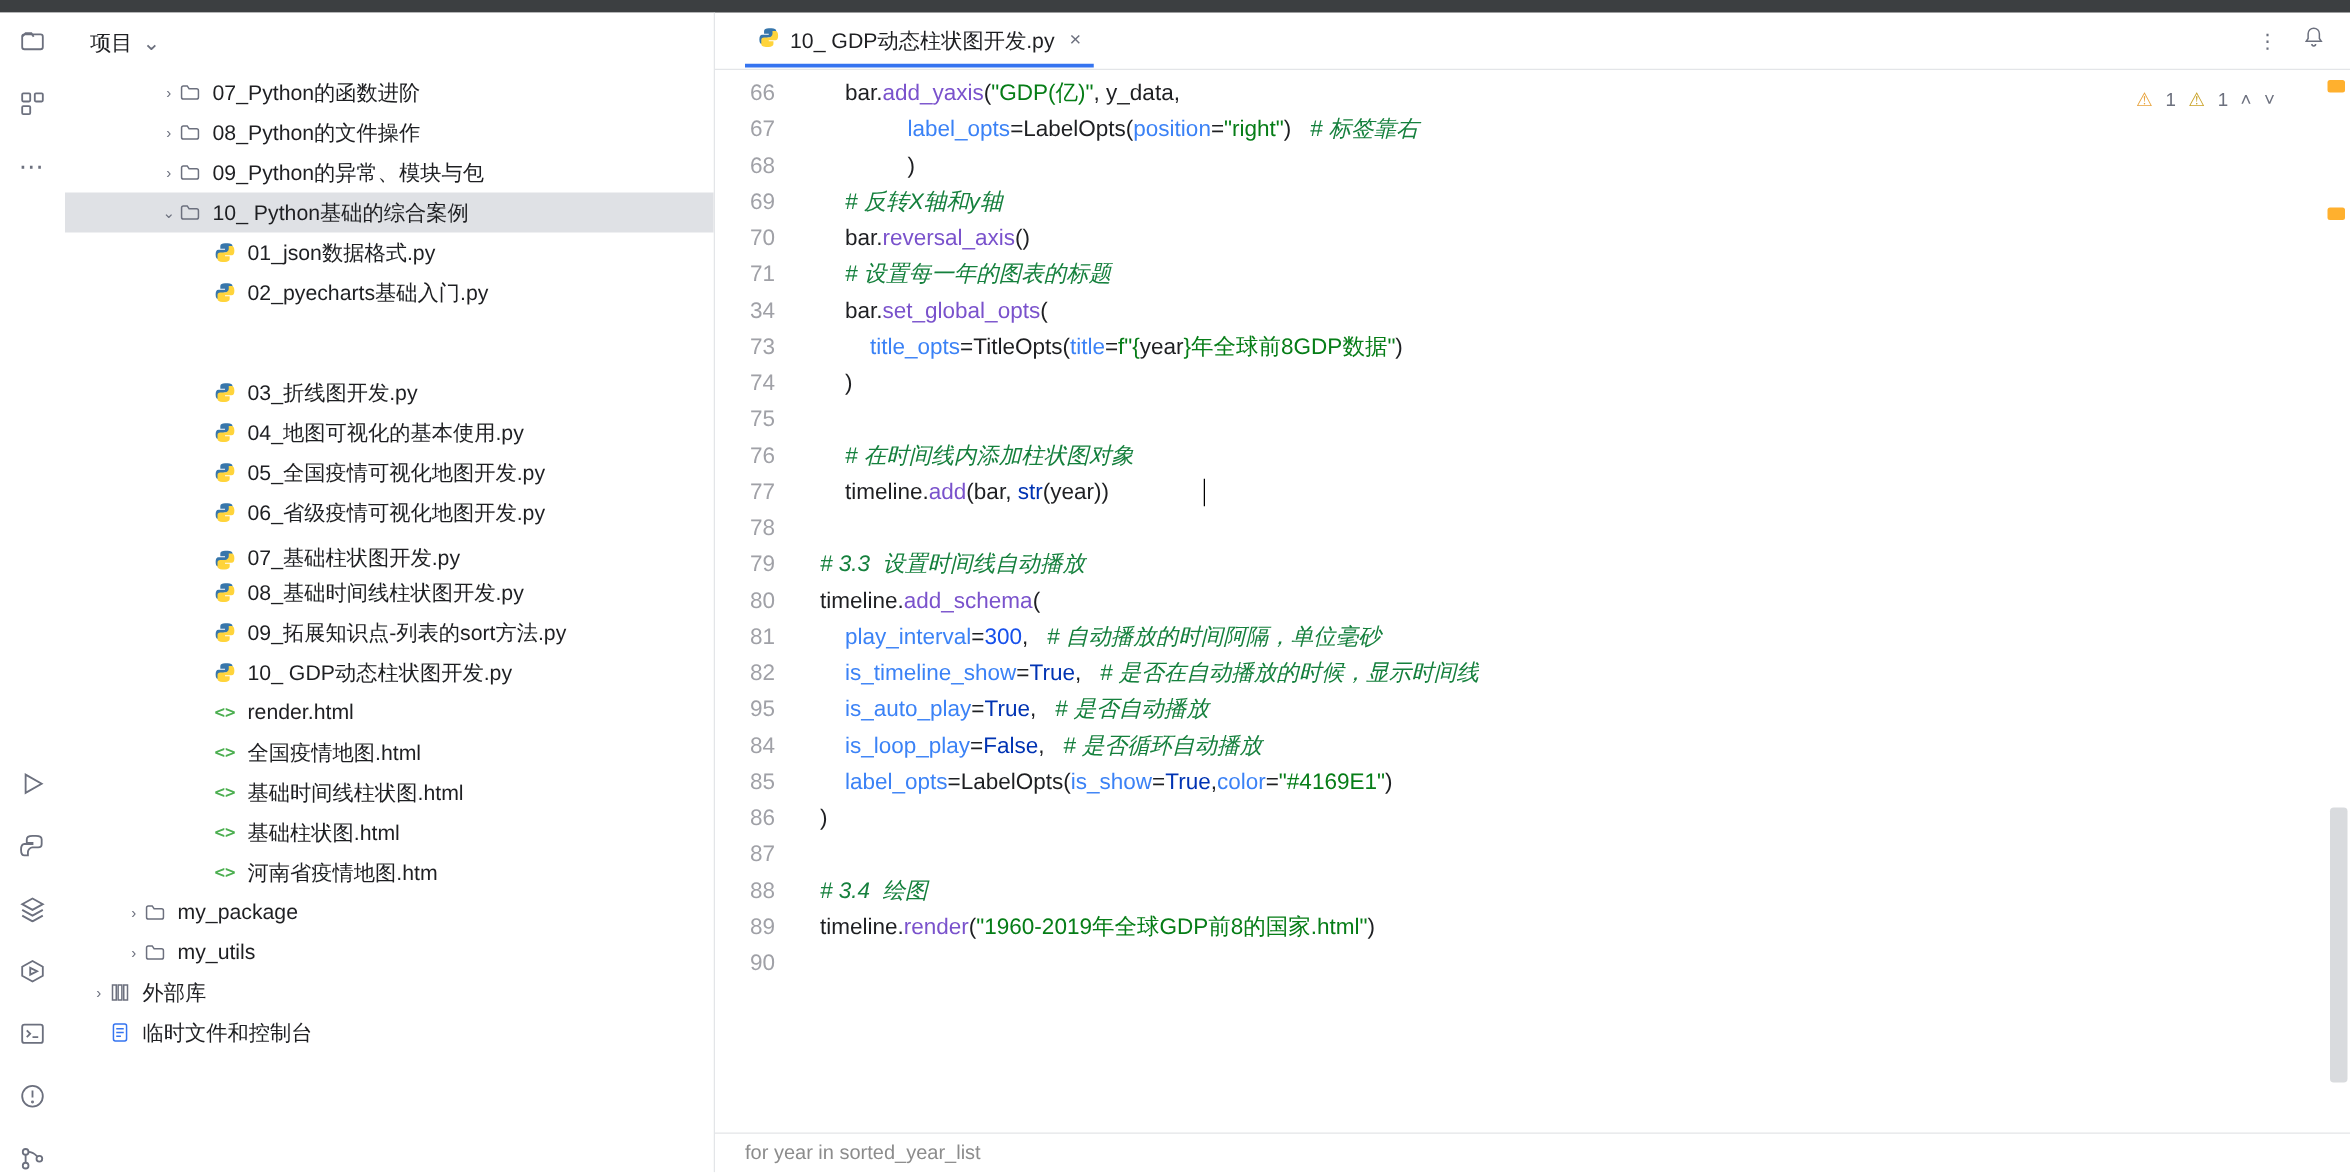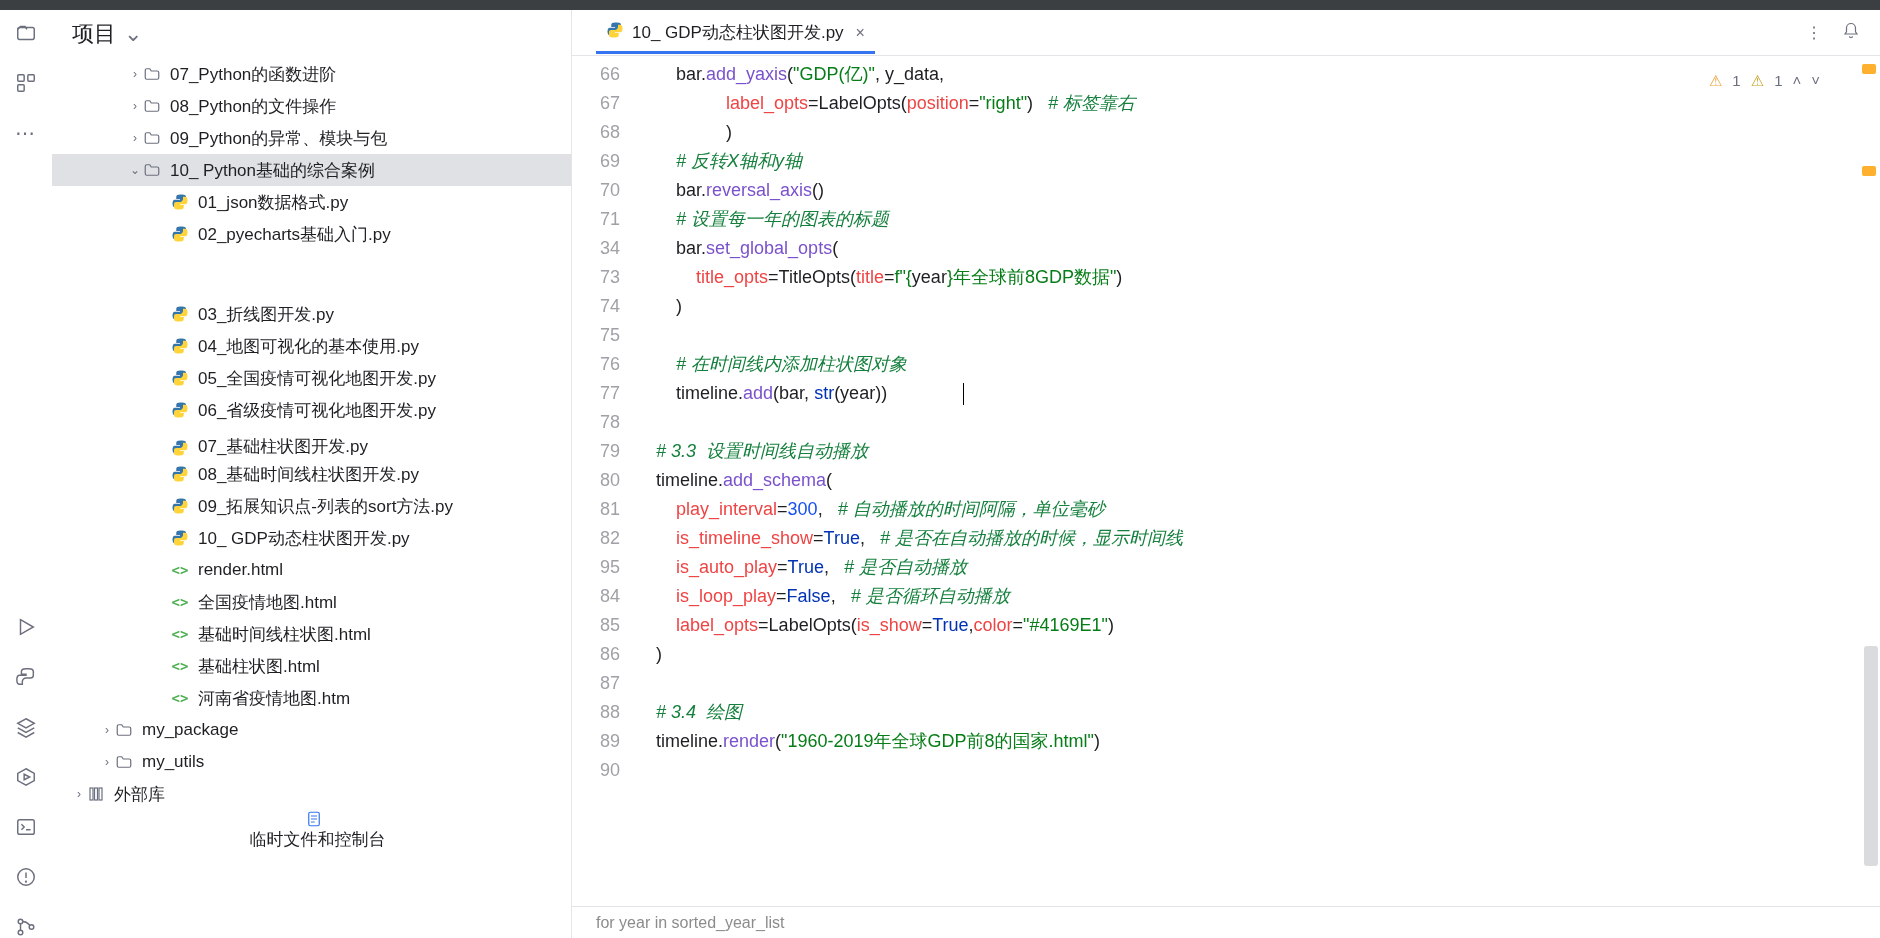--- a/index.html
+++ b/index.html
@@ -8,21 +8,21 @@
 .main { display:flex; flex:1; overflow:hidden; }
 
 
 .leftbar { width:52px; background:#fff; border-right:0; display:flex; flex-direction:column; align-items:center; padding-top:12px; gap:28px; }
 .leftbar .ico { width:22px; height:22px; color:#6c707e; cursor:pointer; display:flex; align-items:center; justify-content:center; }
 .leftbar .ico svg { width:100%; height:100%; }
 .leftbar .spacer { flex:1; }
 
 
 .sidebar { width:520px; background:#fff; border-right:1px solid #e3e5e8; display:flex; flex-direction:column; }
-.sidehead { height:48px; display:flex; align-items:center; padding:0 20px; font-size:22px; color:#1e1f22; }
+.sidehead { height:48px; display:flex; align-items:center; padding:0 20px; font-size:17px; color:#1e1f22; }
 .sidehead .chev { margin-left:8px; color:#6c707e; }
 .tree { flex:1; overflow:auto; font-size:17px; color:#1e1f22; }
 .tree .row { display:flex; align-items:center; height:32px; padding-right:8px; cursor:pointer; white-space:nowrap; }
 .tree .row.sel { background:#dfe1e5; }
 .tree .arrow { width:14px; display:inline-flex; justify-content:center; color:#6c707e; font-size:12px; }
 .tree .icn { width:20px; height:20px; margin-right:8px; display:inline-flex; align-items:center; justify-content:center; }
 .tree .lbl { }
 .folder-ic svg, .py-ic svg, .html-ic svg, .lib-ic svg, .scratch-ic svg { width:18px; height:18px; }
 .html-ic { color:#4caf50; font-family:monospace; font-size:14px; font-weight:bold; }
 .py-ic { }
@@ -37,21 +37,21 @@
 .tabbar-right svg { width:18px; height:18px; }
 
 .editor { flex:1; display:flex; overflow:hidden; font-family:"JetBrains Mono",Consolas,monospace; font-size:18px; line-height:29px; position:relative;justify-content:flex-end; }
 .gutter { width:64px; text-align:right; color:#a0a1a7; padding-right:16px; user-select:none; padding-top:4px; }
 .code { flex:1; white-space:pre; padding-top:4px; color:#1e1f22; position:relative; }
 .code .c-kw { color:#0033b3; }
 .code .c-str { color:#067d17; }
 .code .c-num { color:#1750eb; }
 .code .c-cmt { color:#15803d; font-style:italic; }
 .code .c-fn { color:#7a52cc; }
-.code .c-par { color:#ef4444; }
+.code .c-par { color:#3b82f6; }
 
 .inspect { position:absolute; top:10px; right:60px; display:flex; align-items:center; gap:10px; font-size:15px; color:#6c707e; }
 .inspect .warn-a { color:#e8a33d; }
 .minimap-handle { position:absolute; right:4px; top:8px; width:14px; height:10px; background:#ffb02e; border-radius:2px; }
 .minimap-bar { position:absolute; right:4px; top:110px; width:14px; height:10px; background:#ffb02e; border-radius:2px; }
 .scroll-thumb { position:absolute; right:2px; bottom:40px; width:14px; height:220px; background:#d9dbde; border-radius:3px; }
 
 .breadcrumb { height:32px; border-top:1px solid #e3e5e8; display:flex; align-items:center; padding-left:24px; font-size:16px; color:#8c8c8c; font-family:"JetBrains Mono",Consolas,monospace; }
 
 .caret { display:inline-block; width:1px; height:22px; background:#000; vertical-align:middle; margin-left:1px; animation:blink 1s step-end infinite; }
@@ -316,21 +316,21 @@
           <span class="arrow">›</span>
           <span class="icn lib-ic">
             <svg viewBox="0 0 24 24" fill="none" stroke="#6c707e" stroke-width="1.6">
               <rect x="4" y="4" width="4" height="16"></rect>
               <rect x="10" y="4" width="4" height="16"></rect>
               <rect x="16" y="4" width="4" height="16"></rect>
             </svg>
           </span>
           <span class="lbl">外部库</span>
         </div>
-        <div class="row" style="padding-left: 20px; flex-direction: column;">
+        <div class="row" style="padding-left: 20px;">
           <span class="arrow"></span>
           <span class="icn scratch-ic">
             <svg viewBox="0 0 24 24" fill="none" stroke="#3574f0" stroke-width="1.6">
               <rect x="5" y="3" width="14" height="18" rx="2"></rect>
               <path d="M8 8h8M8 12h8M8 16h5"></path>
             </svg>
           </span>
           <span class="lbl">临时文件和控制台</span>
         </div>
       </div>

